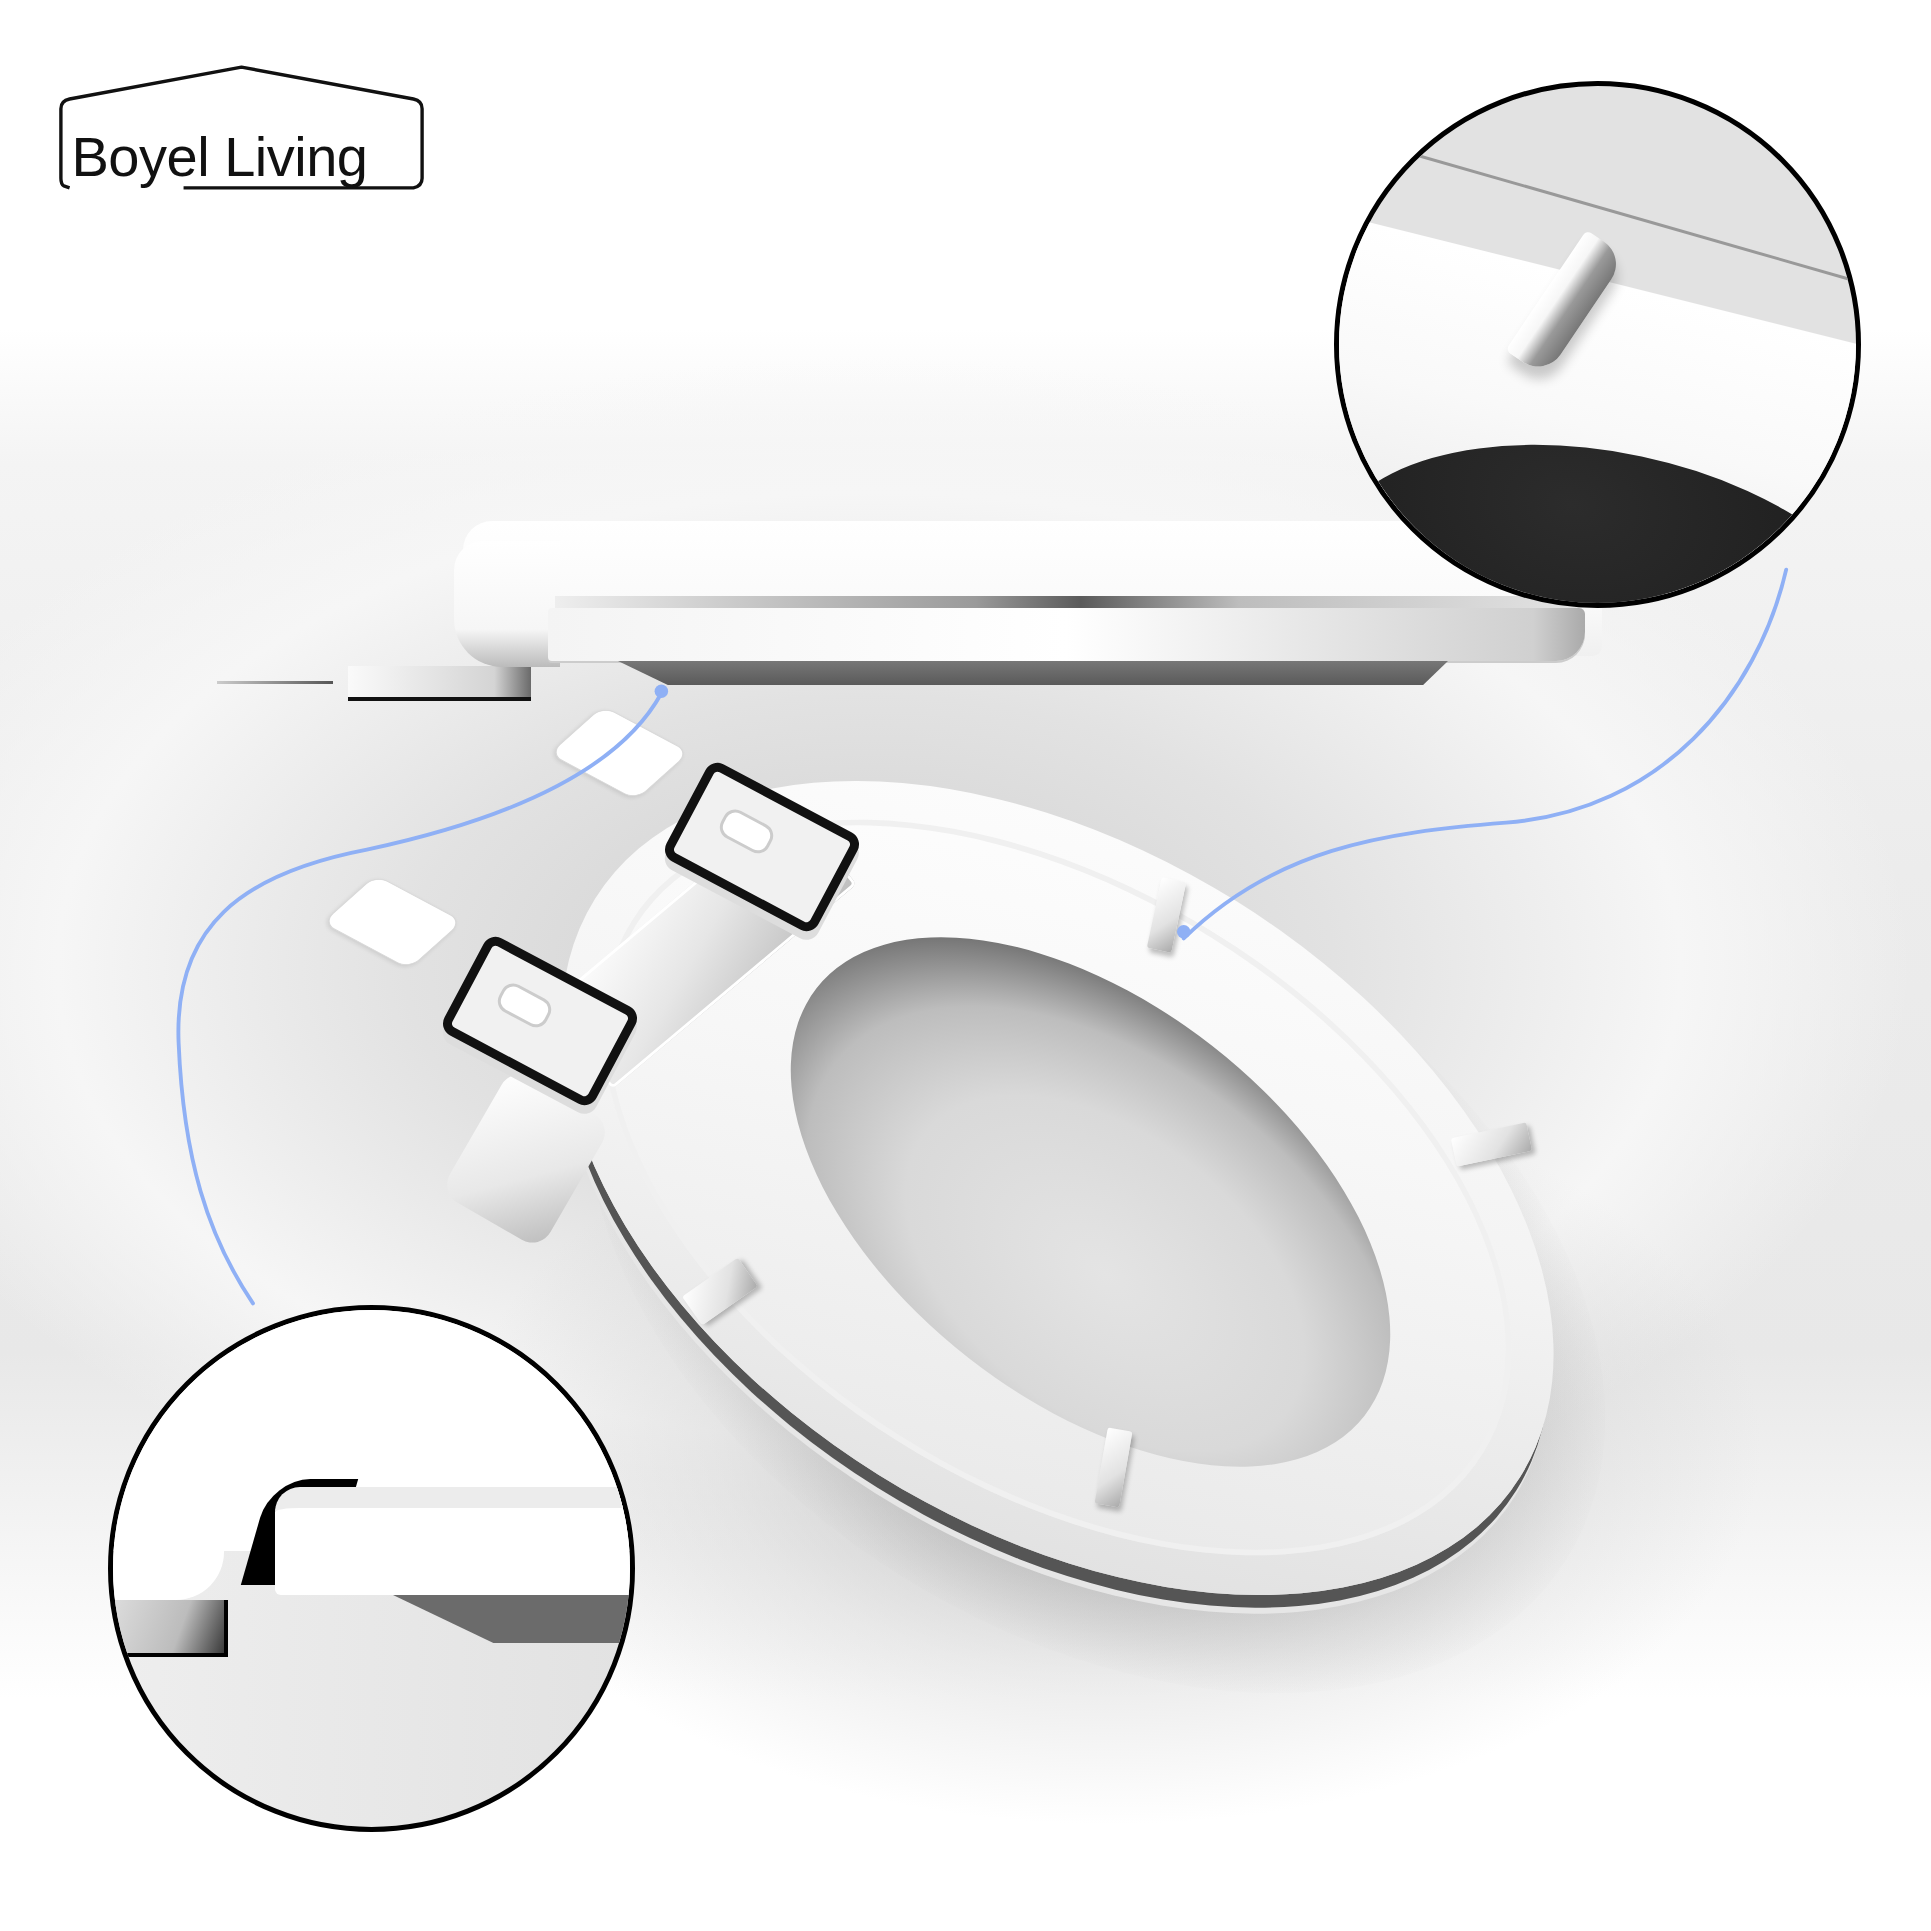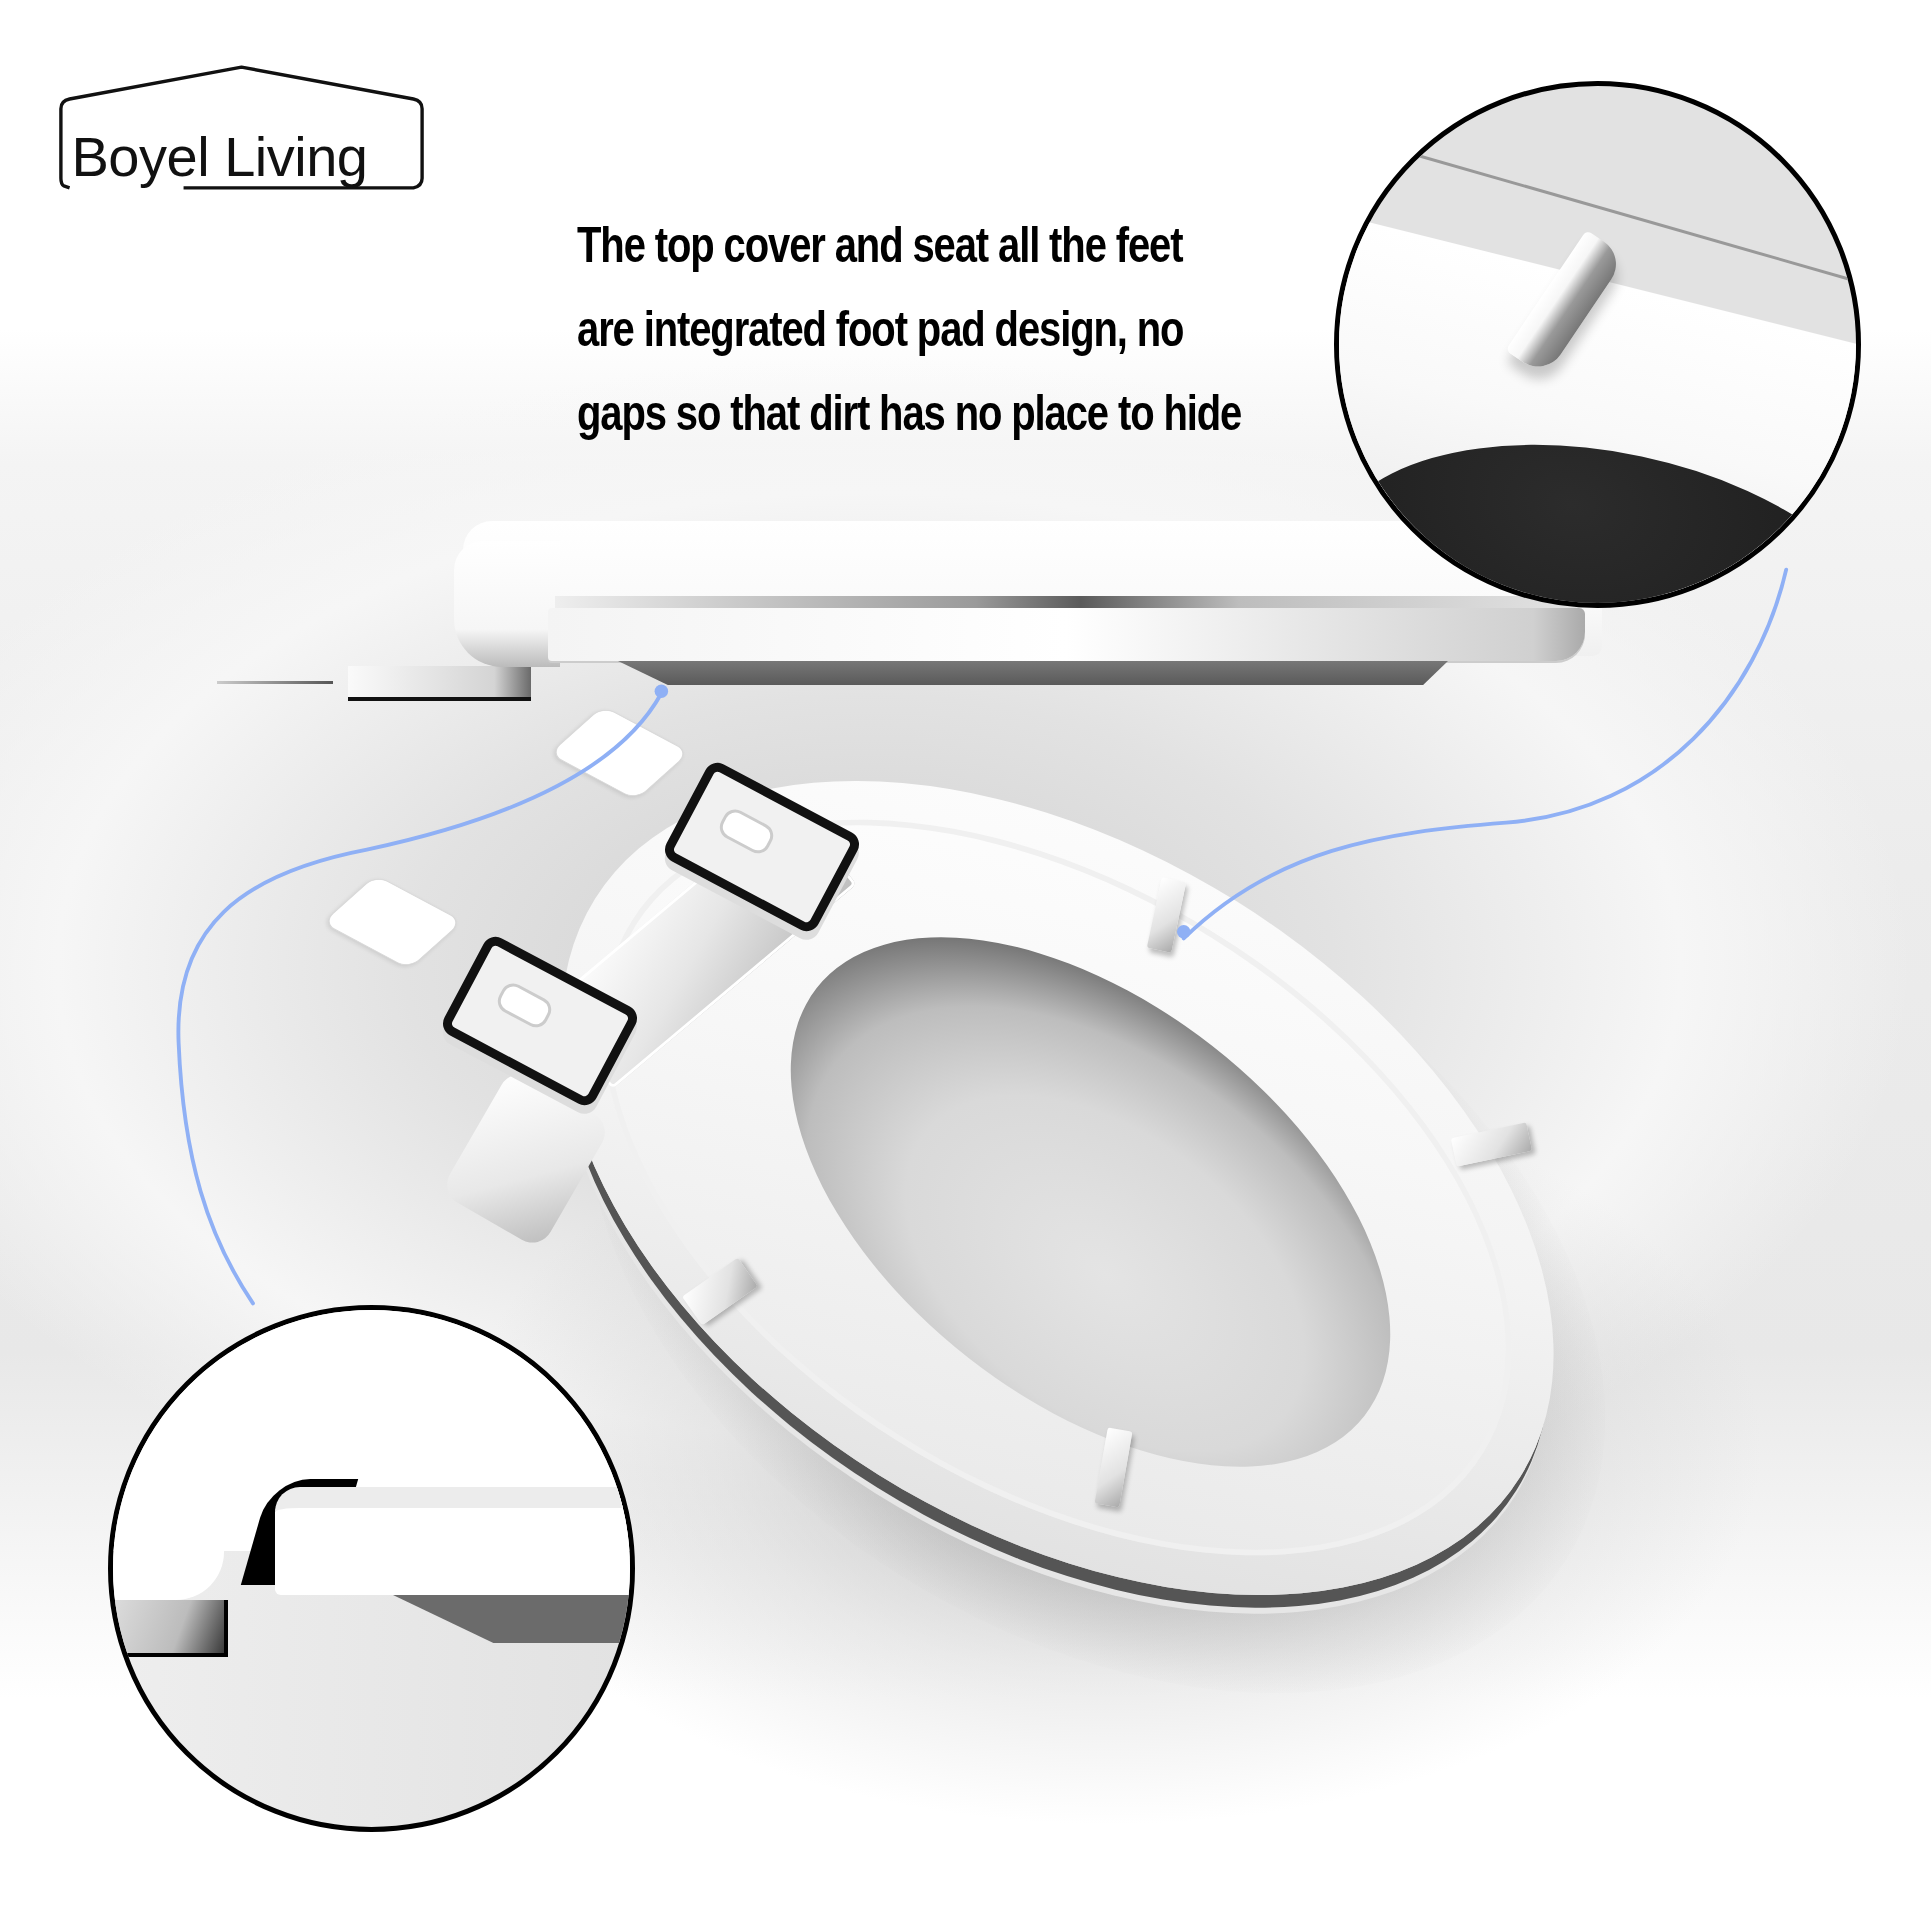--- a/index.html
+++ b/index.html
@@ -250,25 +250,20 @@
 
 <div id="stage">
 
   <div class="logo">
     <svg width="367" height="126" viewBox="0 0 380 130">
       <path d="M12 128 L6 126 Q3 124 3 118 L3 46 Q3 38 12 36 L190 3 L368 36 Q377 38 377 46 L377 118 Q377 126 368 128 L130 128" fill="none" stroke="#111" stroke-width="3.5" stroke-linejoin="round"></path>
     </svg>
     <span class="logo-text">Boyel Living</span>
   </div>
 
-  <div class="caption" id="caption-top">
-    <span class="line">The top cover and seat all the feet</span>
-    <span class="line">are integrated foot pad design, no</span>
-    <span class="line">gaps so that dirt has no place to hide</span>
-  </div>
 
   <div class="layer hinge-tick"></div>
   <div class="layer hinge-base"></div>
   <div class="layer top-cover-body"></div>
   <div class="layer hinge-block"></div>
   <div class="layer top-cover-gap"></div>
   <div class="layer seat-side"></div>
   <div class="layer seat-under"></div>
 
   <div class="layer seat-shadow"></div>

